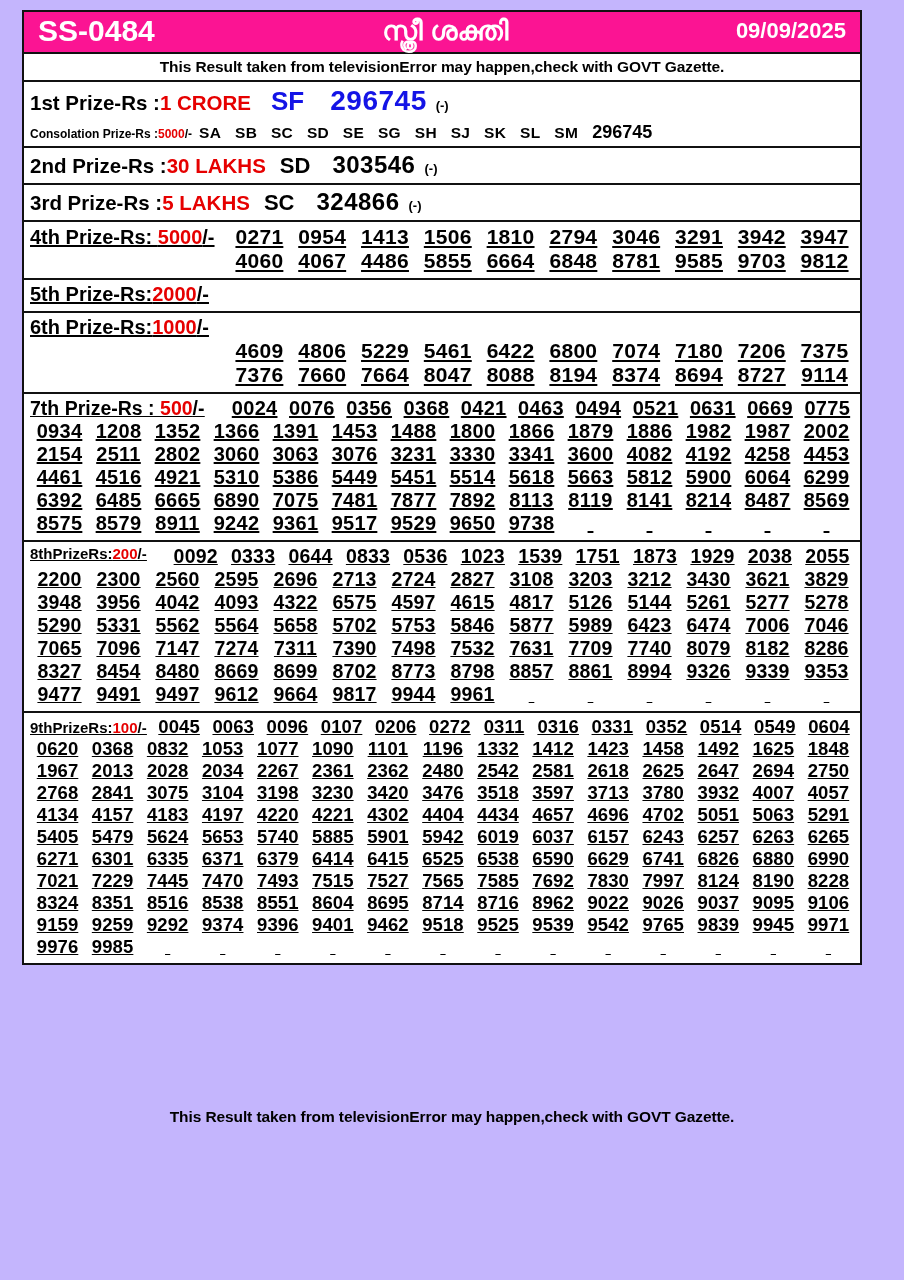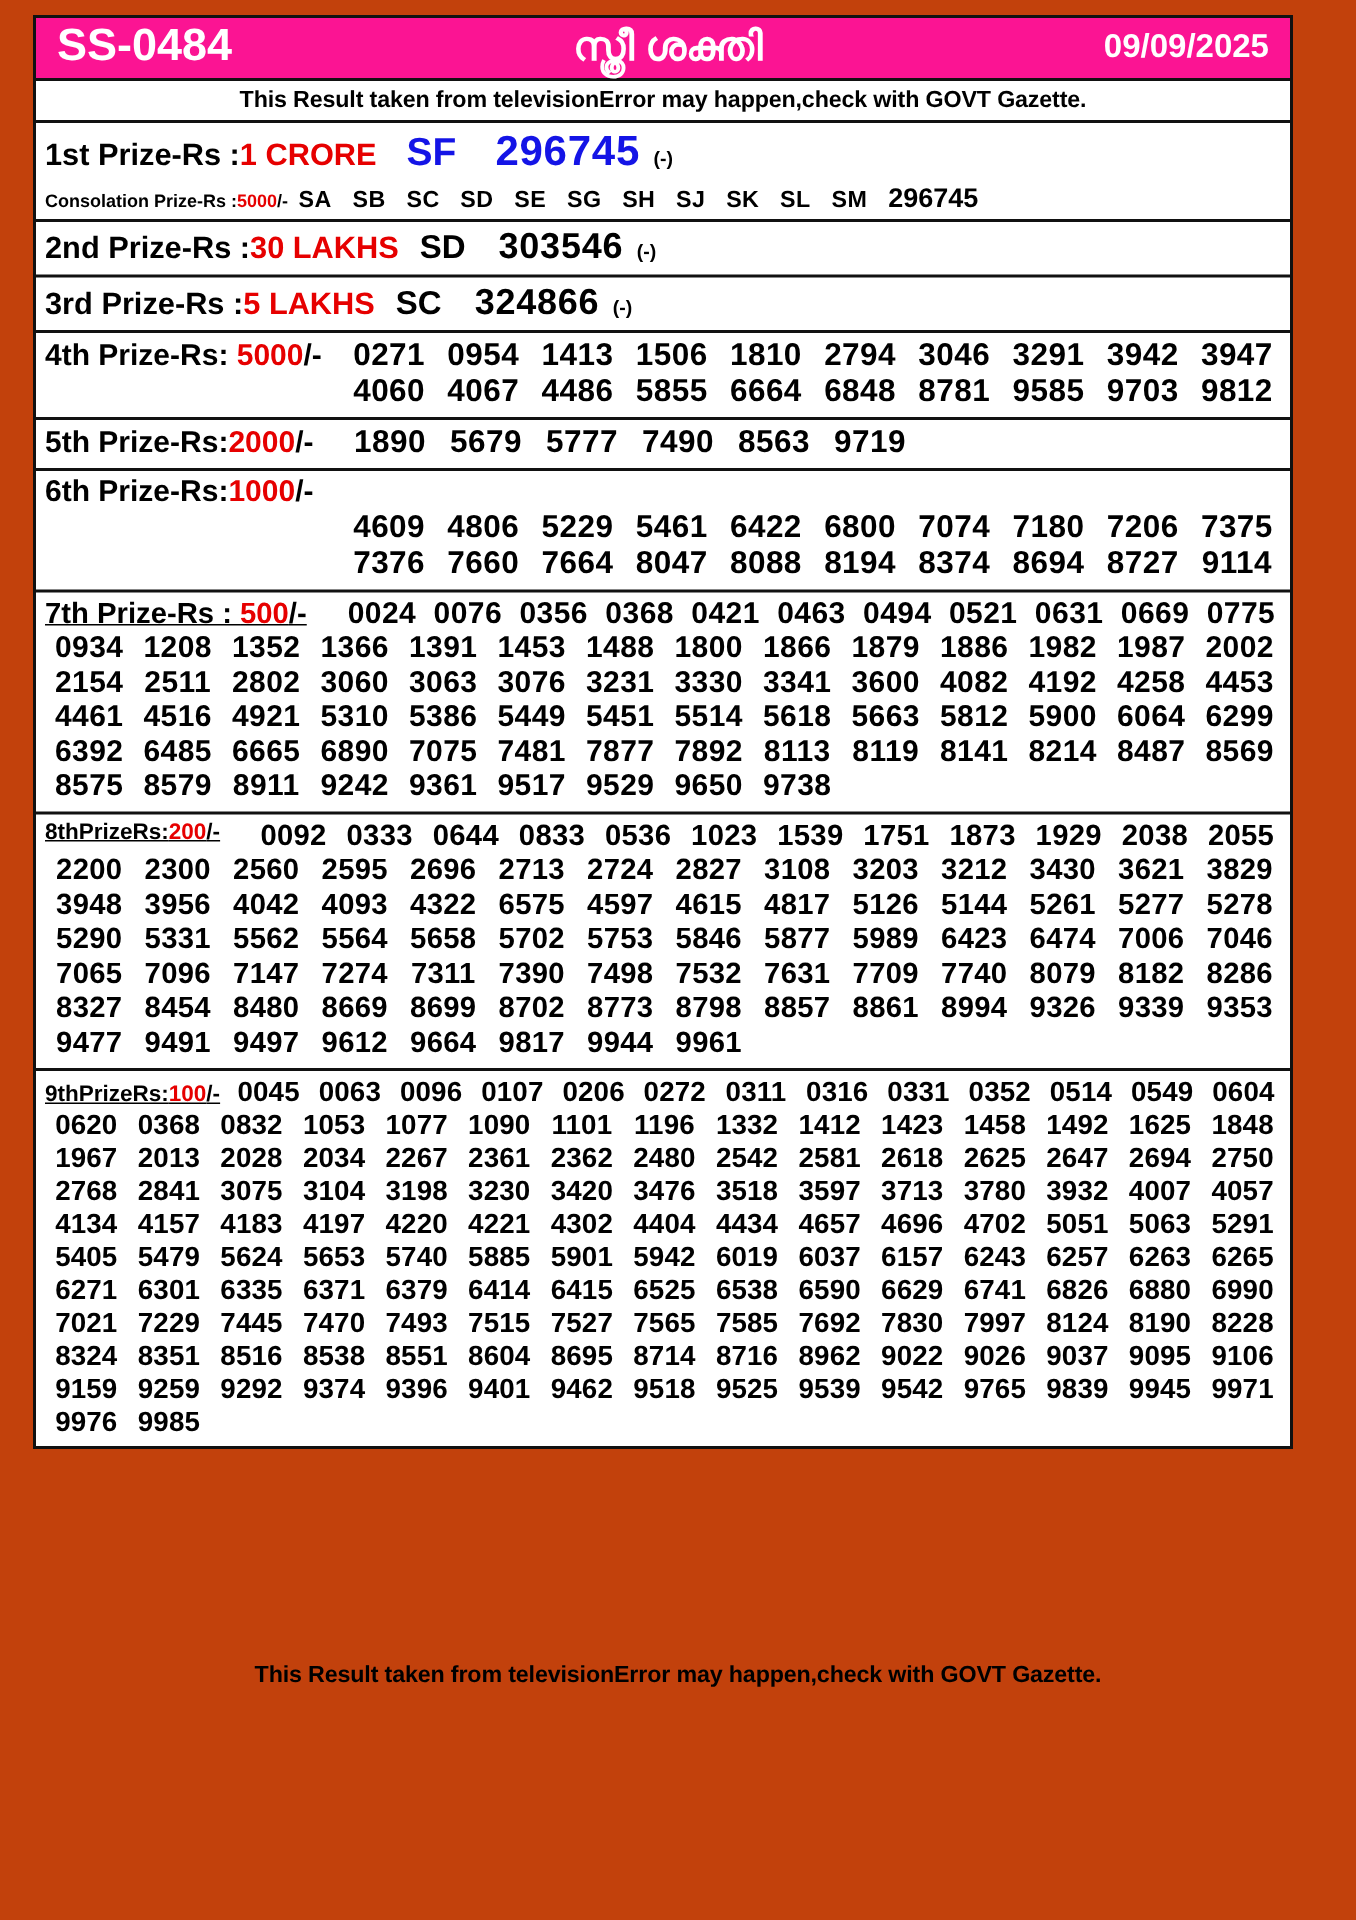--- a/index.html
+++ b/index.html
@@ -13,21 +13,21 @@
     height: 1280px;
     font-family: "Liberation Sans", sans-serif;
     color: #000000;
     -webkit-font-smoothing: none;
   }
 
   .sheet {
     position: relative;
     width: 904px;
     height: 1280px;
-    background: #c2410c;
+    background: #c4b5fd;
     box-sizing: border-box;
   }
 
   .result-card {
     position: absolute;
     left: 22px;
     top: 10px;
     width: 840px;
     border: 2px solid #111111;
     box-sizing: border-box;
@@ -124,20 +124,21 @@
     font-weight: bold;
     font-size: 18px;
     margin-left: 14px;
   }
 
   
   .block {
     border-bottom: 2px solid #111111;
     padding: 3px 4px 5px 6px;
     box-sizing: border-box;
+    text-decoration: underline;
   }
   .block:last-child { border-bottom: none; }
 
   .grid-line {
     display: flex;
     align-items: baseline;
     white-space: nowrap;
   }
 
   
@@ -308,28 +309,20 @@
               <span class="n">9812</span>
             </div>
           </div>
         </div>
     </div>
 
     <div class="block">
       <div id="p5-body">
           <div class="grid-line">
             <div class="mid-lbl"><span>5th Prize-Rs:</span><span class="amt">2000</span><span>/-</span></div>
-            <div class="mid-nums left">
-              <span class="n">1890</span>
-              <span class="n">5679</span>
-              <span class="n">5777</span>
-              <span class="n">7490</span>
-              <span class="n">8563</span>
-              <span class="n">9719</span>
-            </div>
           </div>
         </div>
     </div>
 
     <div class="block">
       <div id="p6-body">
           <div class="grid-line">
             <div class="mid-lbl"><span>6th Prize-Rs:</span><span class="amt">1000</span><span>/-</span></div>
           </div>
           <div class="grid-line">

